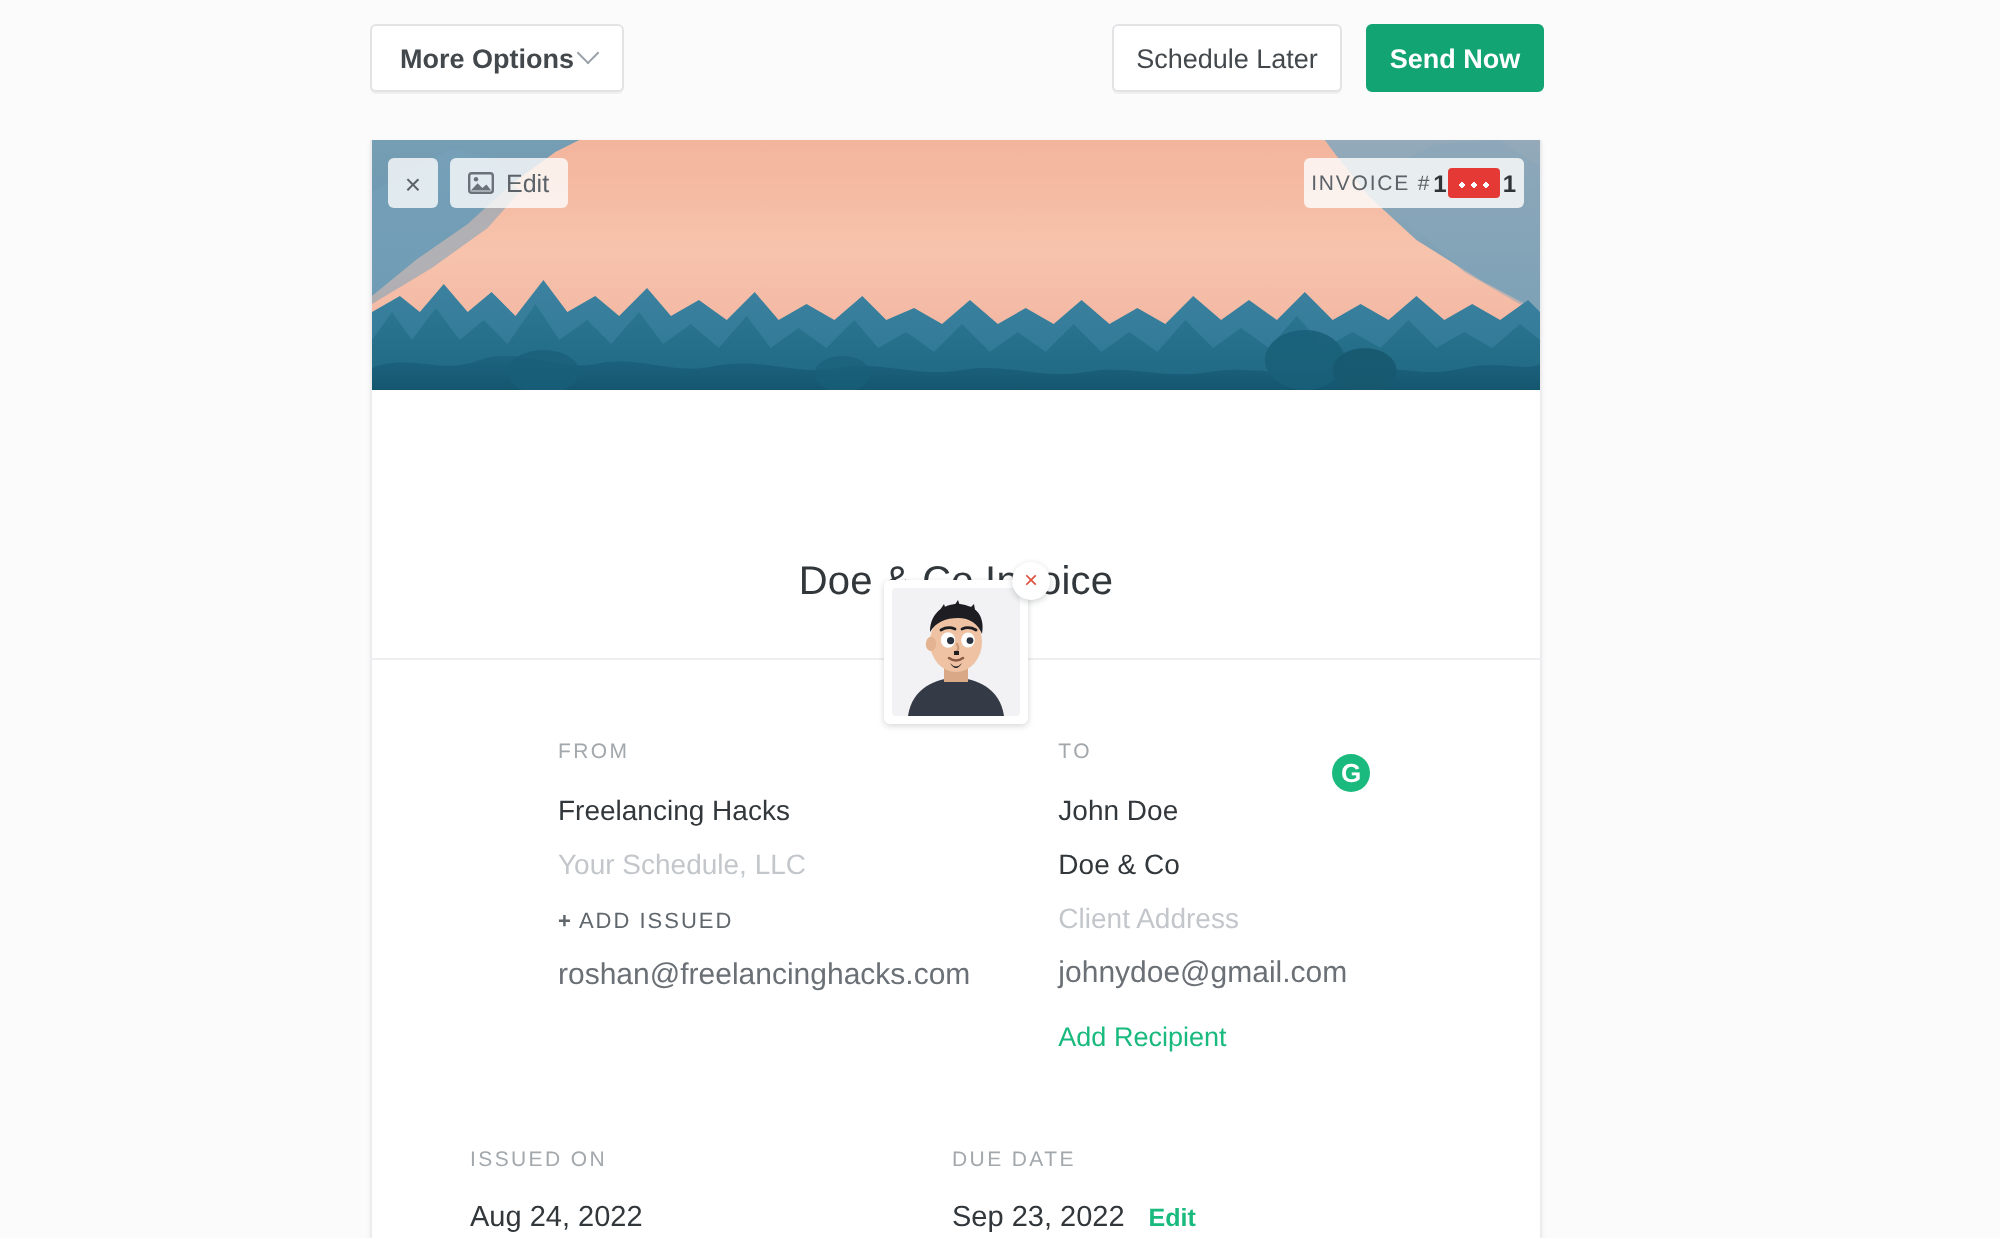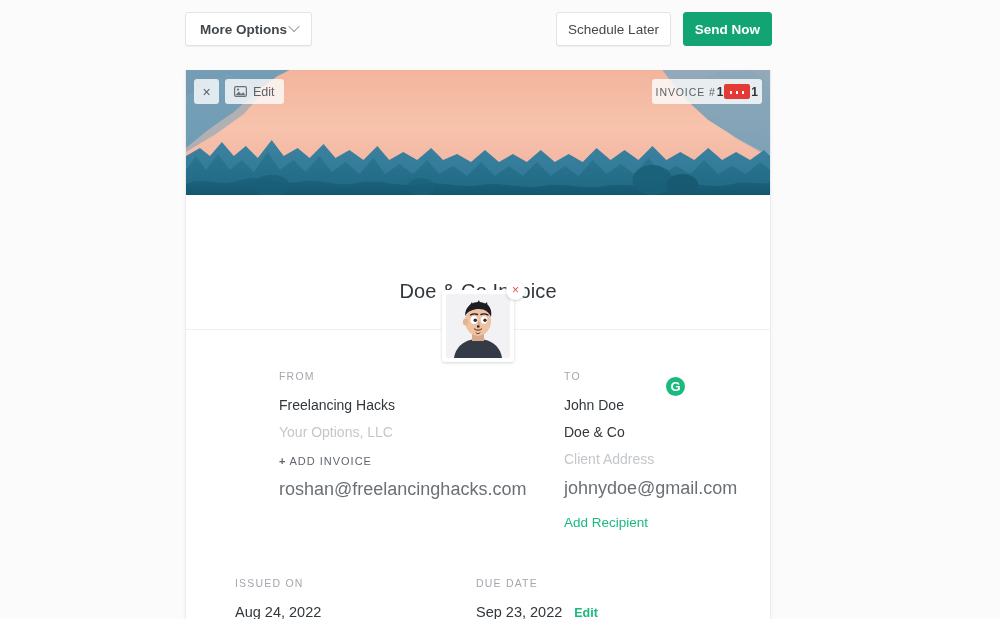--- a/index.html
+++ b/index.html
@@ -251,21 +251,21 @@
   .add-address {
     font-size: 11px;
     letter-spacing: 1px;
     color: #5f666c;
     margin-bottom: 12px;
     cursor: pointer;
     display: inline-block;
   }
   .add-address .plus { font-weight: bold; margin-right: 3px; }
   .email {
-    font-size: 18px;
+    font-size: 15px;
     color: #6a7075;
     cursor: text;
   }
   .link-green {
     font-size: 13.5px;
     color: #1aba7e;
     margin-top: 16px;
     display: inline-block;
     cursor: pointer;
   }
@@ -419,23 +419,23 @@
 
       <div class="g-badge">G</div>
     </div>
 
     <div class="body-pad">
       <div class="cols">
 
         <div class="col">
           <div class="lbl">FROM</div>
           <div class="val">Freelancing Hacks</div>
-          <div class="val ph">Your Options, LLC</div>
+          <div class="val ph">Your Schedule, LLC</div>
           <div class="add-address">
-            <span class="plus">+</span><span>ADD INVOICE</span>
+            <span class="plus">+</span><span>ADD ISSUED</span>
           </div>
           <div class="email">roshan@freelancinghacks.com</div>
         </div>
 
         <div class="col">
           <div class="lbl">TO</div>
           <div class="val">John Doe</div>
           <div class="val">Doe &amp; Co</div>
           <div class="val ph">Client Address</div>
           <div class="email">johnydoe@gmail.com</div>

